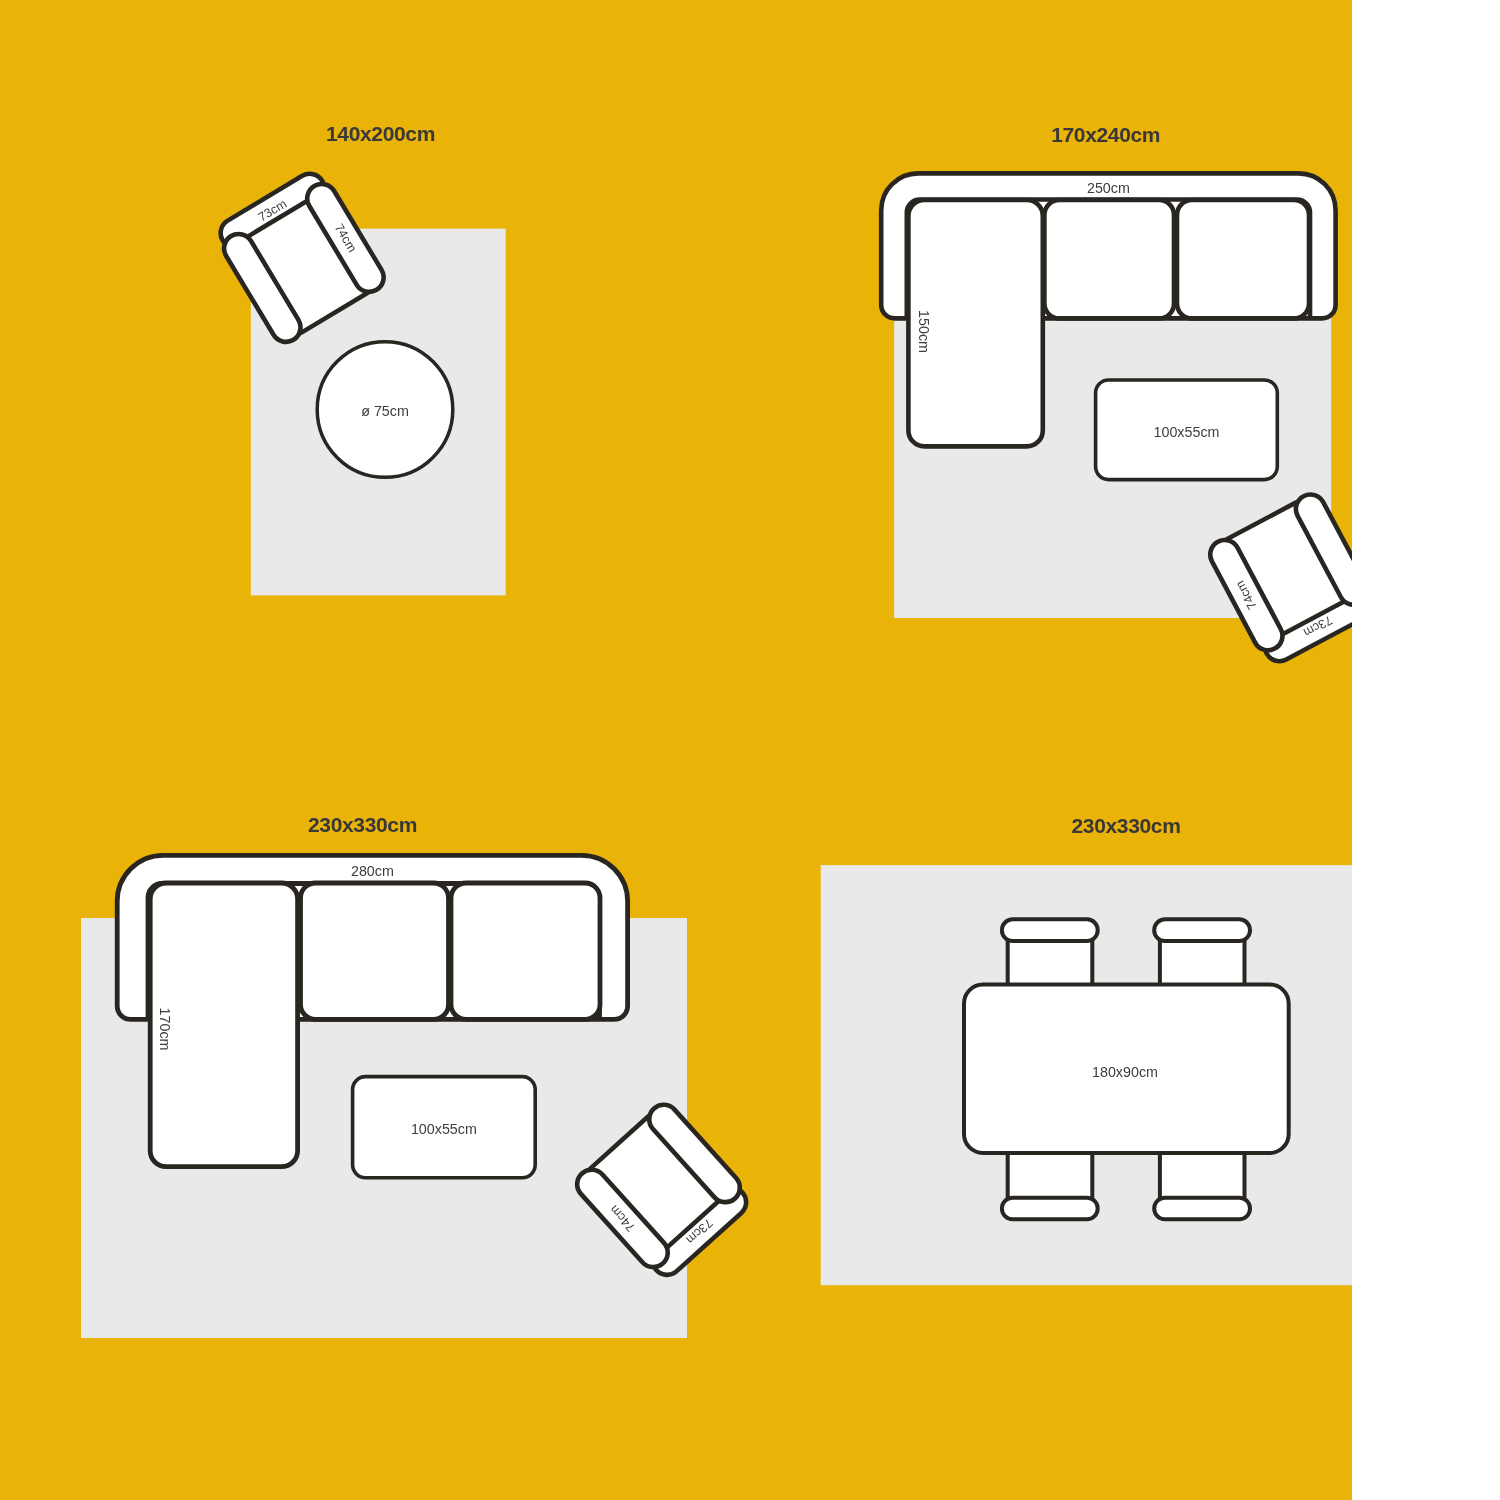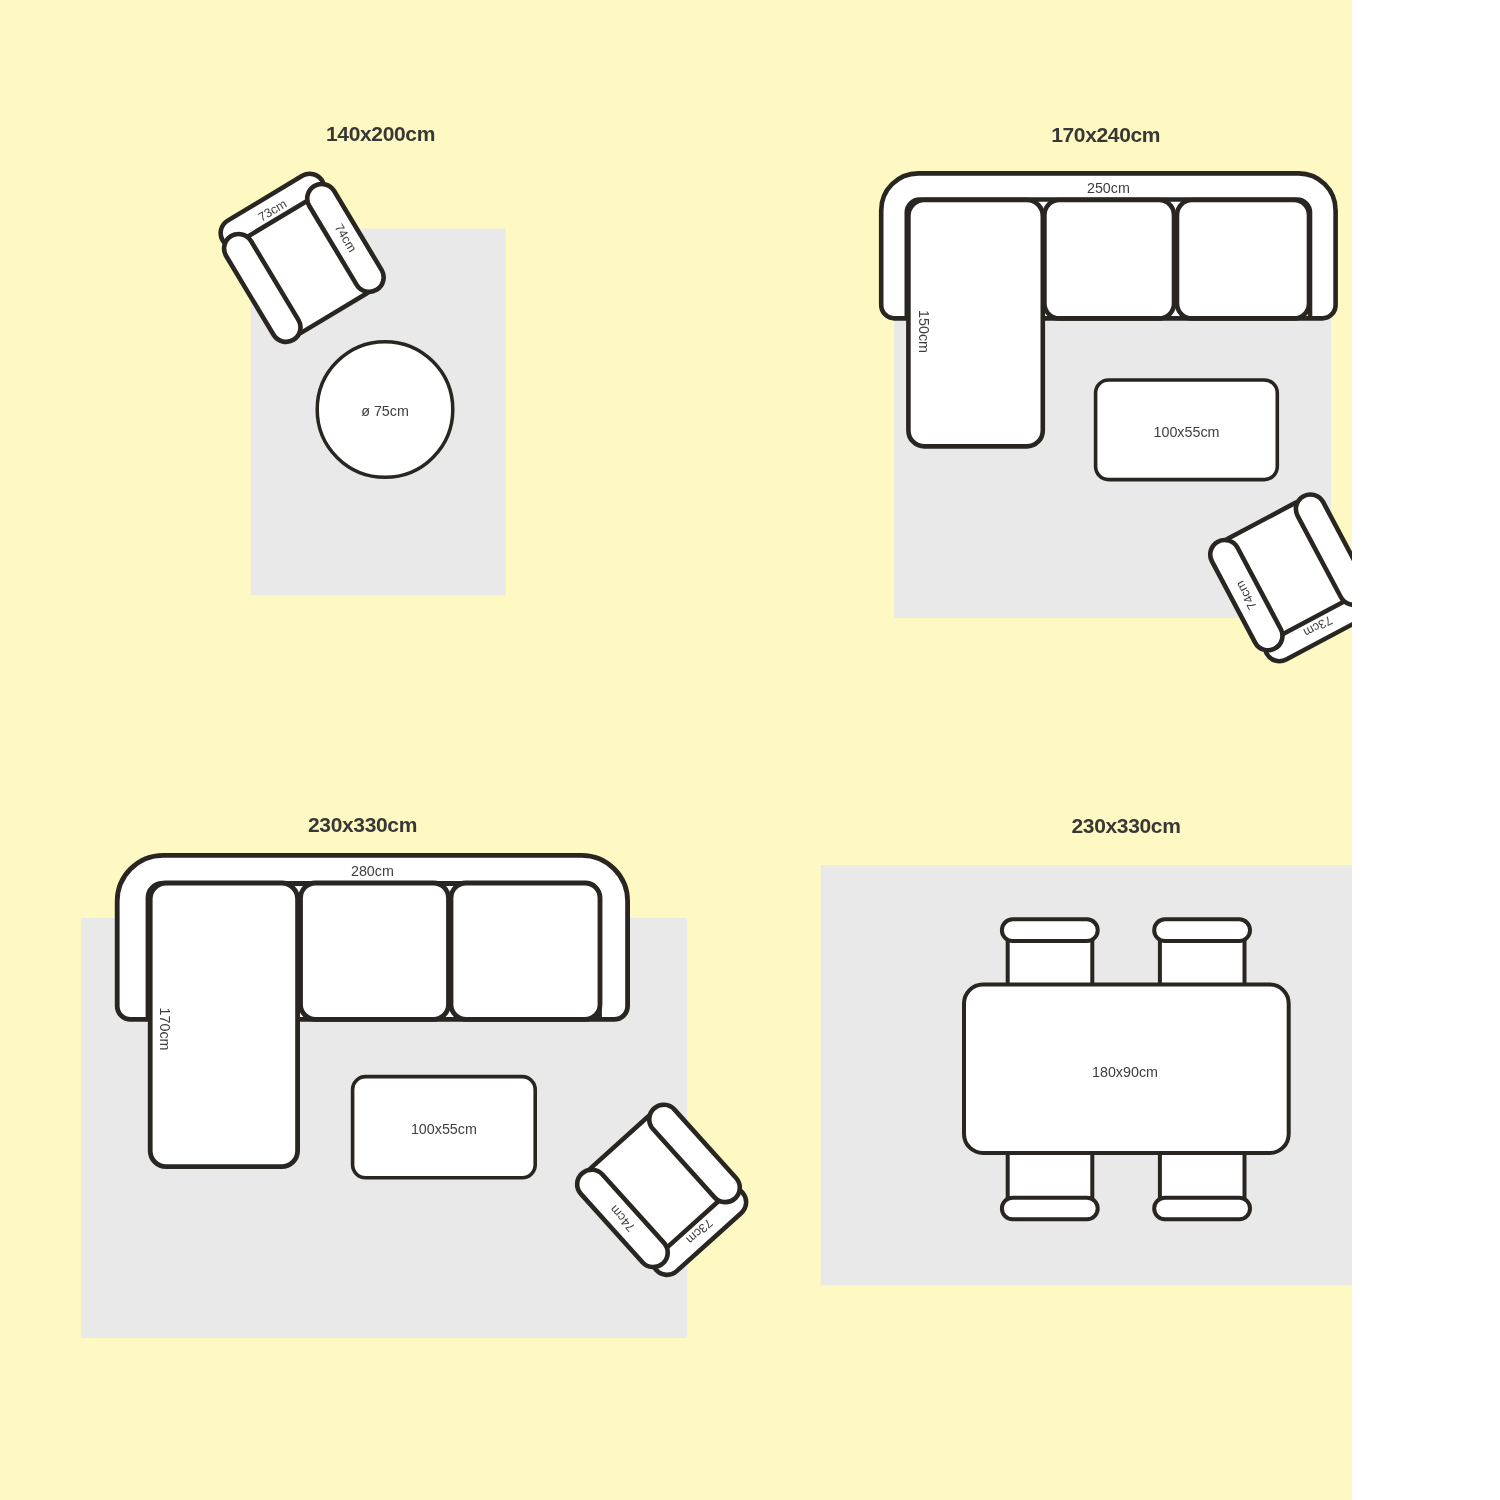--- a/index.html
+++ b/index.html
@@ -1,16 +1,16 @@
 <!DOCTYPE html>
 <html><head>
 <meta charset="utf-8">
 <style>
   html,body{margin:0;padding:0;background:#ffffff;}
-  .page{position:relative;width:1352px;height:1500px;background:#fef9c3;overflow:hidden;filter:grayscale(0.001);}
+  .page{position:relative;width:1352px;height:1500px;background:#eab308;overflow:hidden;filter:grayscale(0.001);}
   text{font-family:"Liberation Sans",sans-serif;fill:#3c3b39;}
   .title{font-size:21px;font-weight:700;letter-spacing:-0.35px;fill:#393836;}
   .lbl{font-size:14.3px;fill:#403e3c;}
   .sm{font-size:12.5px;fill:#403e3c;}
 </style>
 </head>
 <body>
 <div class="page">
 <svg width="1500" height="1500" viewBox="0 0 1500 1500">
 <defs>

